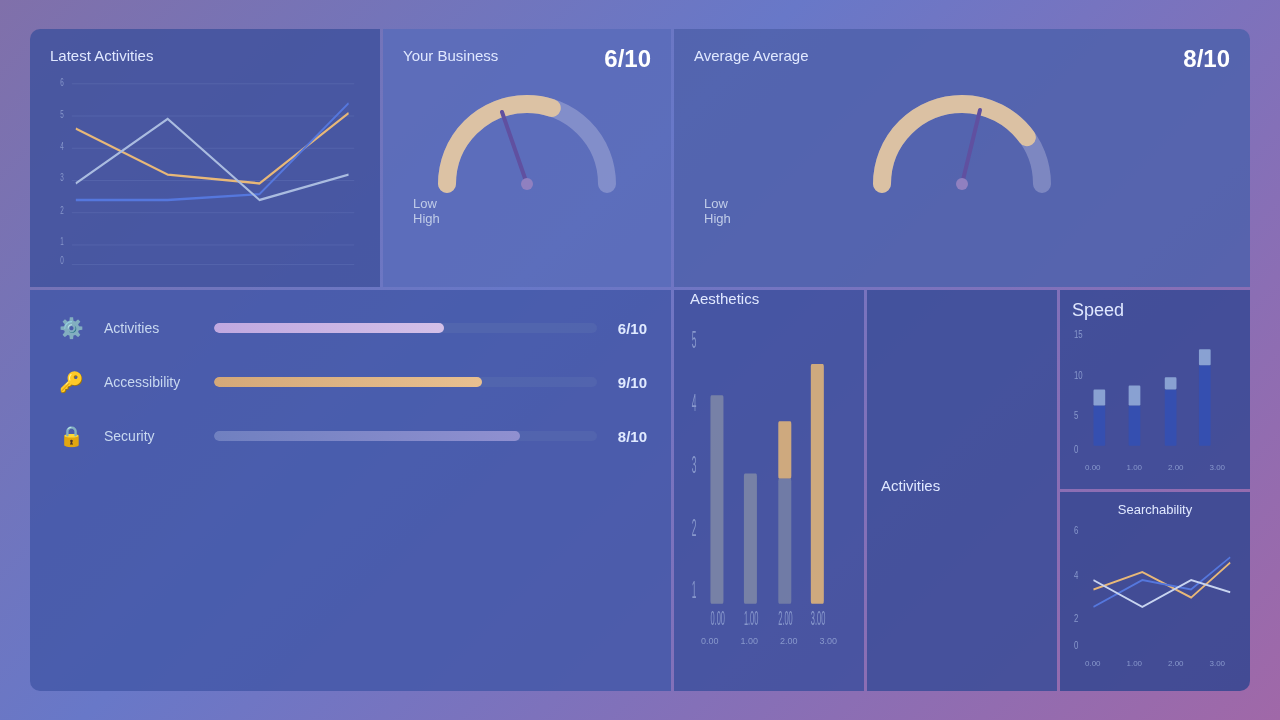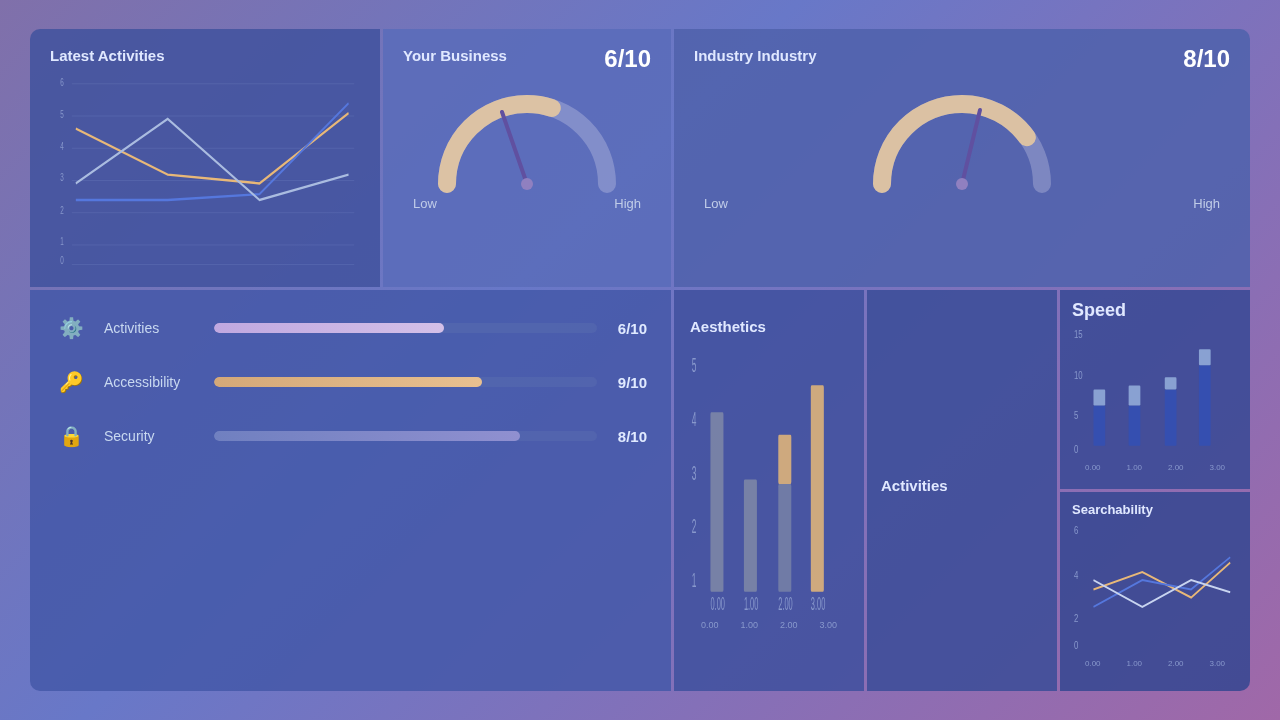--- a/index.html
+++ b/index.html
@@ -11,38 +11,39 @@
       overflow: hidden;
     }
     .panel {
       background: rgba(70, 90, 170, 0.82);
       padding: 18px 20px;
       position: relative;
     }
     .panel-title {
       color: #e0e8ff;
       font-size: 15px;
-      font-weight: 700;
+      font-weight: 400;
       margin-bottom: 10px;
     }
     .score-big {
       position: absolute;
       top: 16px;
       right: 20px;
       color: #fff;
       font-size: 24px;
       font-weight: 700;
     }
     .gauge-labels {
       display: flex;
       justify-content: space-between;
       padding: 0 10px;
       color: #c0cce8;
       font-size: 13px;
       margin-top: 2px;
+      flex-direction: column;
     }
     .category-row {
       display: flex;
       align-items: center;
       margin-bottom: 14px;
     }
     .category-icon {
       width: 36px;
       height: 36px;
       display: flex;
@@ -114,21 +115,21 @@
           <circle cx="100" cy="110" r="6" fill="#9080c0"></circle>
         </svg>
       </div>
       <div class="gauge-labels">
         <span>Low</span>
         <span>High</span>
       </div>
     </div>
 
     <div class="panel" style="background:rgba(80,98,172,0.88);position:relative;">
-      <div class="panel-title">Industry Industry</div>
+      <div class="panel-title">Average Average</div>
       <div class="score-big">8/10</div>
       <div style="display:flex;justify-content:center;margin-top:8px;">
         <svg width="200" height="120" viewBox="0 0 200 120">
           <path d="M 20 110 A 80 80 0 0 1 180 110" fill="none" stroke="rgba(220,220,240,0.3)" stroke-width="18" stroke-linecap="round"></path>
 
           <path d="M 20 110 A 80 80 0 0 1 180 110" fill="none" stroke="rgba(230,200,160,0.9)" stroke-width="18" stroke-linecap="round" stroke-dasharray="251.2" stroke-dashoffset="50.2"></path>
 
           <line x1="100" y1="110" x2="118" y2="36" stroke="#6050a0" stroke-width="4" stroke-linecap="round"></line>
           <circle cx="100" cy="110" r="6" fill="#9080c0"></circle>
         </svg>
@@ -197,21 +198,21 @@
         <div class="category-name">Security</div>
         <div class="bar-container">
           <div class="bar-fill bar-security" style="width:80%"></div>
         </div>
         <div class="category-score">8/10</div>
       </div>
     </div>
 
     <div style="grid-column:3;grid-row:2;display:grid;grid-template-columns:1fr 1fr 1fr;gap:3px;">
 
-      <div class="panel" style="background:rgba(62,80,158,0.85);padding:28px 16px;">
+      <div class="panel" style="background:rgba(62,80,158,0.85);padding:0 16px;">
         <div class="panel-title">Aesthetics</div>
         <svg width="100%" height="78%" viewBox="0 0 170 120" preserveAspectRatio="none">
 
           <text x="2" y="12" fill="#8898cc" font-size="9">5</text>
           <text x="2" y="36" fill="#8898cc" font-size="9">4</text>
           <text x="2" y="60" fill="#8898cc" font-size="9">3</text>
           <text x="2" y="84" fill="#8898cc" font-size="9">2</text>
           <text x="2" y="108" fill="#8898cc" font-size="9">1</text>
 
           <text x="22" y="118" fill="#8898cc" font-size="8">0.00</text>
@@ -263,21 +264,21 @@
             <rect x="130" y="18" width="12" height="12" fill="rgba(160,190,230,0.75)" rx="1"></rect>
           </svg>
           <div style="display:flex;justify-content:space-around;">
             <span style="color:#8898cc;font-size:8px;">0.00</span>
             <span style="color:#8898cc;font-size:8px;">1.00</span>
             <span style="color:#8898cc;font-size:8px;">2.00</span>
             <span style="color:#8898cc;font-size:8px;">3.00</span>
           </div>
         </div>
 
-        <div class="panel" style="background:rgba(52,70,145,0.85);flex:1;padding:10px 12px;">
+        <div class="panel" style="background:rgba(52,70,145,0.85);flex:1;padding:10px 12px;text-align:center;">
           <div class="panel-title" style="font-size:13px;margin-bottom:4px;">Searchability</div>
           <svg width="100%" height="75%" viewBox="0 0 170 100" preserveAspectRatio="none">
             <text x="2" y="10" fill="#8898cc" font-size="8">6</text>
             <text x="2" y="43" fill="#8898cc" font-size="8">4</text>
             <text x="2" y="75" fill="#8898cc" font-size="8">2</text>
             <text x="2" y="95" fill="#8898cc" font-size="8">0</text>
 
             <polyline points="22,51 72,38 122,57 162,31" fill="none" stroke="#e8b878" stroke-width="1.5"></polyline>
 
             <polyline points="22,64 72,44 122,51 162,27" fill="none" stroke="#5577dd" stroke-width="1.5"></polyline>

